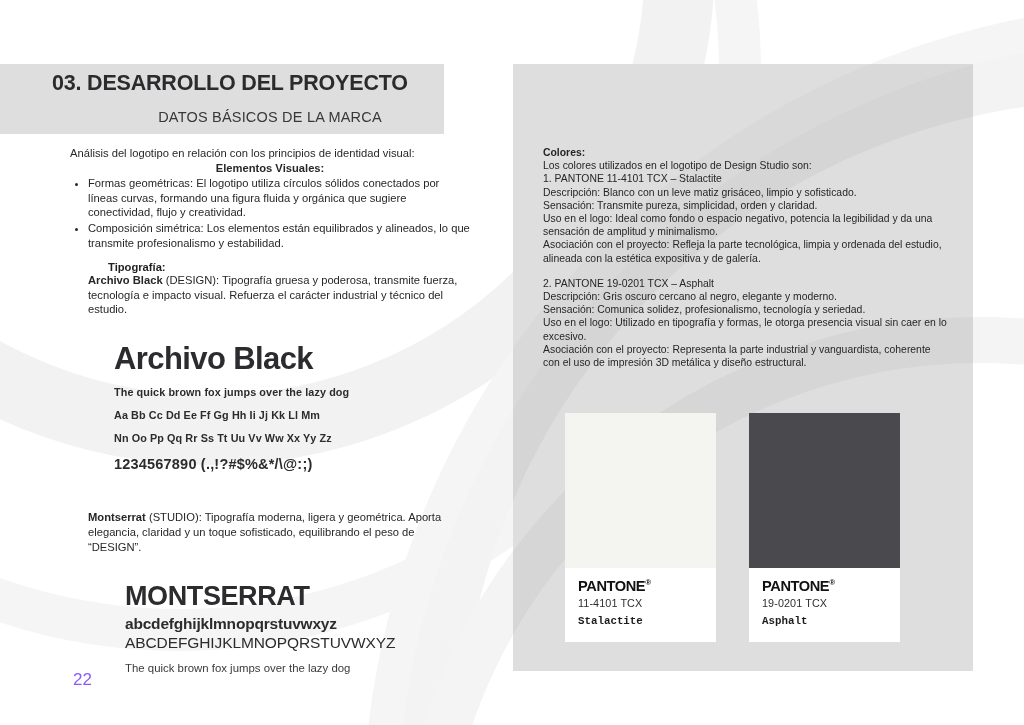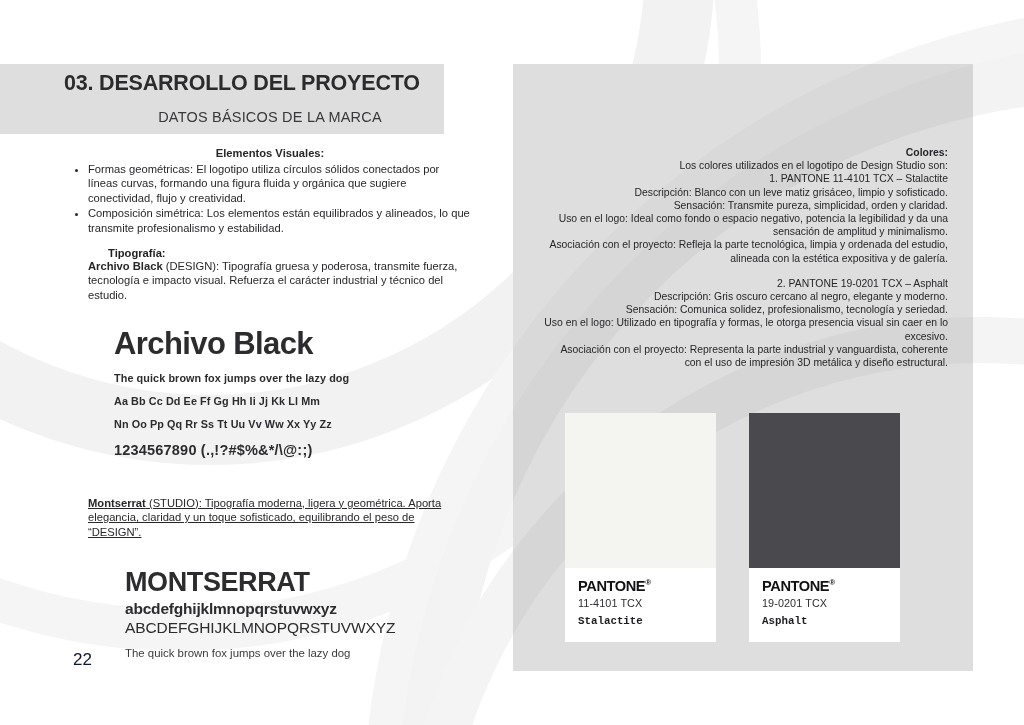--- a/index.html
+++ b/index.html
@@ -34,21 +34,21 @@
     position: absolute;
     left: 0;
     top: 64px;
     width: 444px;
     height: 70px;
     background: #dedede;
     z-index: 2;
   }
   .header-title {
     position: absolute;
-    left: 64px;
+    left: 52px;
     top: 71px;
     width: 400px;
     font-size: 21.5px;
     font-weight: bold;
     letter-spacing: -0.2px;
     color: #2b2b2e;
     z-index: 3;
   }
   .header-sub {
     position: absolute;
@@ -143,21 +143,20 @@
     margin-top: 12px;
   }
 
   .montserrat-desc {
     margin-top: 38px;
     margin-left: 18px;
     width: 382px;
     font-size: 11.2px;
     line-height: 14.6px;
     color: #27272a;
-    text-decoration: underline;
   }
   .specimen-mont {
     margin-top: 28px;
     margin-left: 55px;
   }
   .spec-mont-title {
     font-size: 27px;
     font-weight: bold;
     letter-spacing: -0.4px;
     color: #2c2c2f;
@@ -181,39 +180,38 @@
     font-size: 11.4px;
     font-weight: normal;
     color: #3a3a3d;
     margin-top: 10px;
   }
 
   
   .page-num {
     position: absolute;
     left: 73px;
-    top: 650px;
+    top: 670px;
     font-size: 17px;
-    color: #0f172a;
+    color: #8b5cf6;
     z-index: 3;
   }
 
   
   .right-col {
     position: absolute;
     left: 543px;
     top: 146px;
     width: 405px;
     z-index: 3;
   }
   .r-txt {
     font-size: 10.4px;
     line-height: 13.2px;
     color: #262629;
-    text-align: right;
   }
   .r-txt.b {
     font-weight: bold;
   }
   .r-gap {
     height: 12px;
   }
 
   
   .pantone-row {
@@ -305,20 +303,21 @@
       <circle cx="180" cy="70" r="560" fill="none" stroke="#dadada" stroke-width="42"></circle>
     </g>
   </svg>
 
   <div class="header-band"></div>
   <div class="header-title">03. DESARROLLO DEL PROYECTO</div>
   <div class="header-sub">DATOS BÁSICOS DE LA MARCA</div>
 
   <div class="left-col">
 
+    <div class="body-txt">Análisis del logotipo en relación con los principios de identidad visual:</div>
     <div class="body-txt bold">Elementos Visuales:</div>
 
     <ul class="bullets">
       <li>Formas geométricas: El logotipo utiliza círculos sólidos conectados por líneas curvas, formando una figura fluida y orgánica que sugiere conectividad, flujo y creatividad.</li>
       <li>Composición simétrica: Los elementos están equilibrados y alineados, lo que transmite profesionalismo y estabilidad.</li>
     </ul>
 
     <div class="sec-head">Tipografía:</div>
 
     <div class="indent-para">

